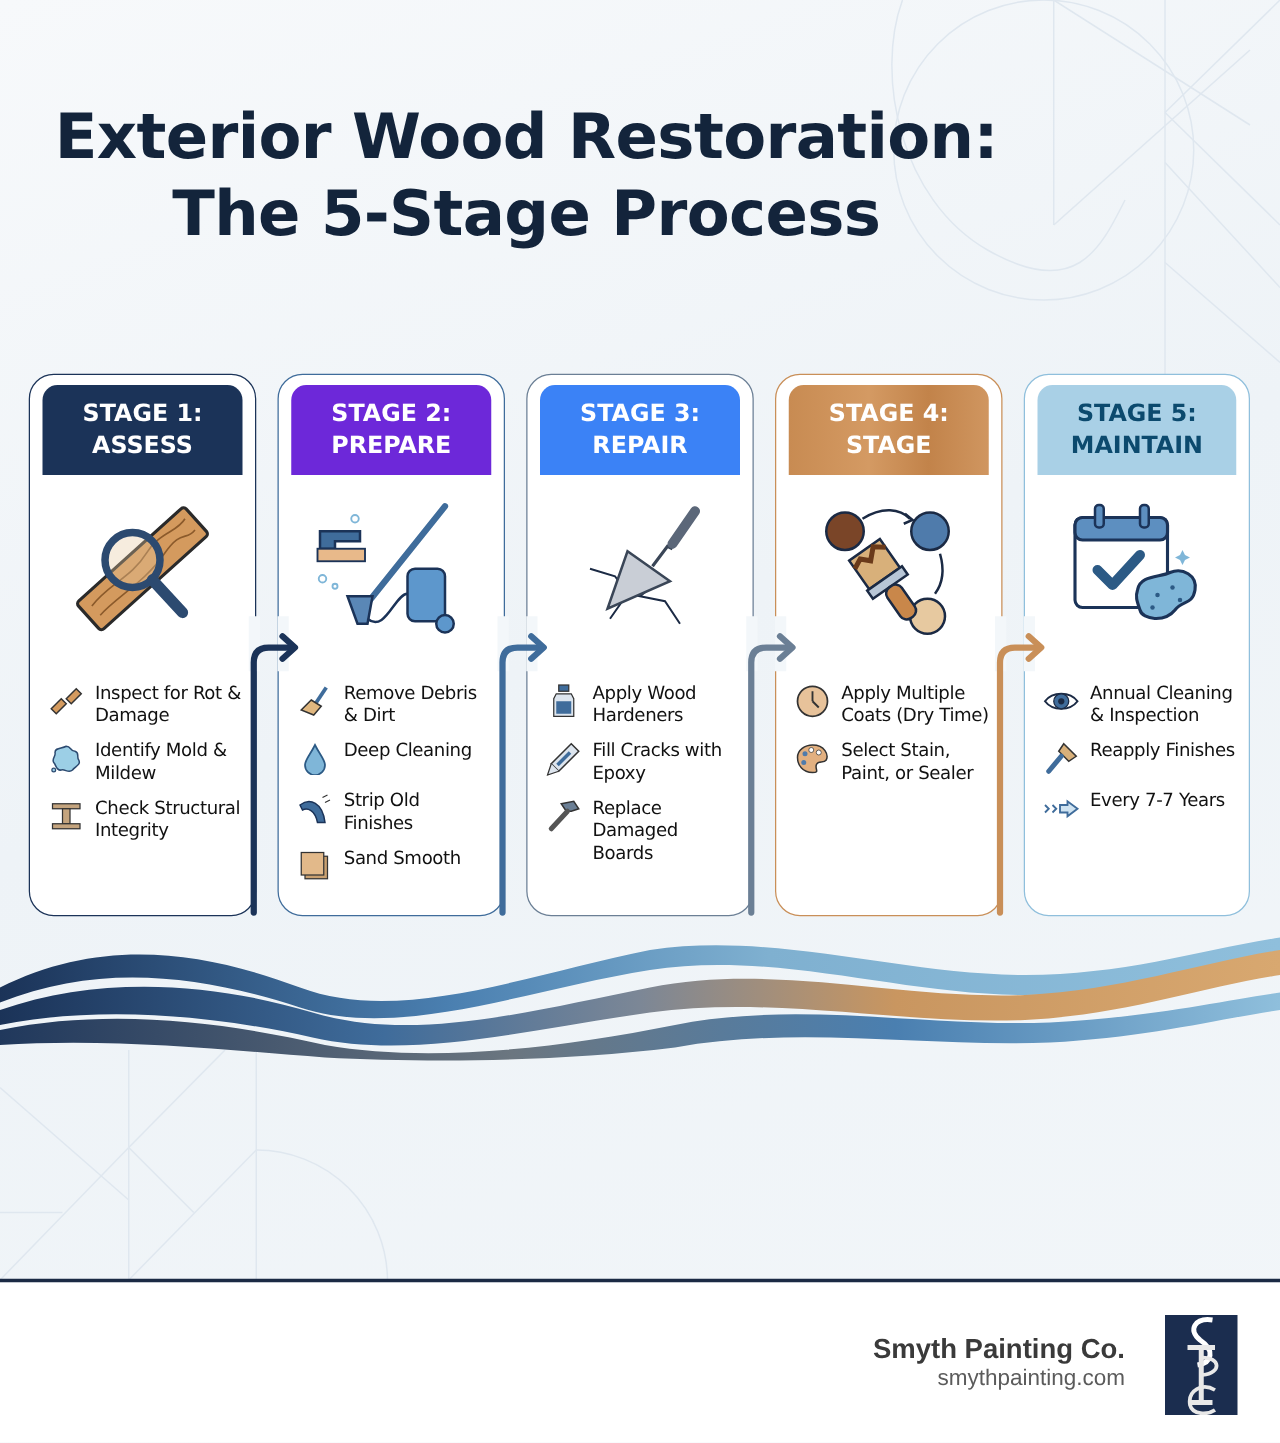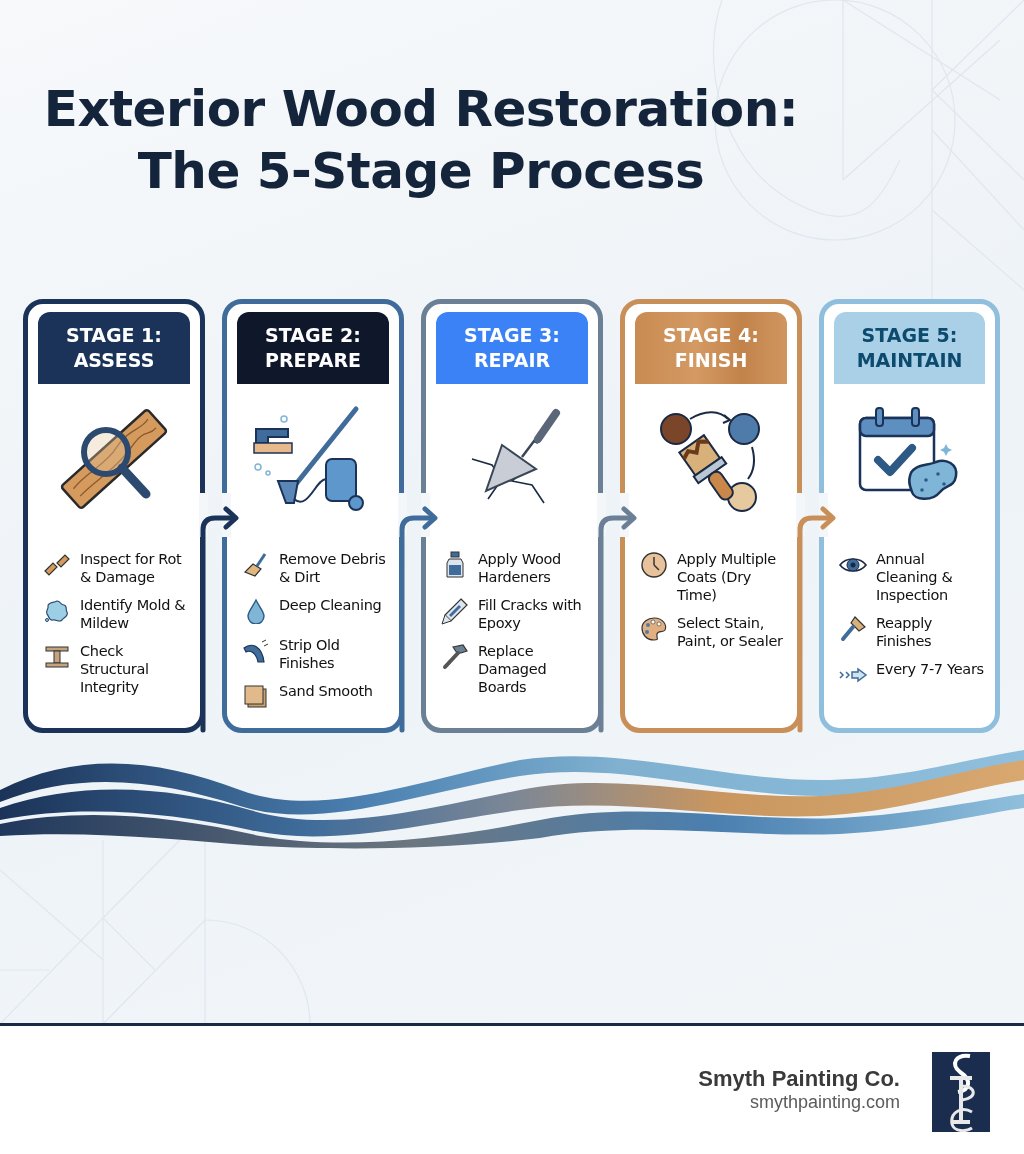--- a/index.html
+++ b/index.html
@@ -16,41 +16,41 @@
     position: absolute; left: 0; top: 78px; width: 842px;
     text-align: center;
     font-family: "DejaVu Sans", sans-serif;
     font-weight: 700; font-size: 50px; line-height: 62px;
     letter-spacing: -0.5px;
     color: #13243b;
   }
 
   .card {
     position: absolute; top: 299px; width: 182px; height: 434px;
-    border: 5px solid #1d4ed8; border-radius: 20px;
+    border: 1px solid #1d4ed8; border-radius: 20px;
     background: #ffffff;
   }
   .card .hdr {
     position: absolute; left: 10px; right: 10px; top: 8px; height: 72px;
     border-radius: 12px 12px 0 0;
     color: #ffffff; text-align: center;
     font-weight: 700; font-size: 19px; line-height: 25px;
     padding-top: 11px;
   }
   .card .hdr span { display: block; }
   .card .illus { position: absolute; left: 0; right: 0; top: 100px; height: 110px; display: flex; justify-content: center; align-items: center; }
   .card .items { position: absolute; left: 14px; right: 8px; top: 246px; }
   .item { display: flex; align-items: flex-start; margin-bottom: 10px; }
   .item .ico { width: 30px; height: 30px; flex: 0 0 30px; margin-right: 8px; display: flex; align-items: center; justify-content: center; }
   .item .txt { font-size: 14.5px; line-height: 18px; color: #111; font-family: "DejaVu Sans", sans-serif; letter-spacing: -0.3px; }
 
   .c1 { left: 23px; border-color: #1b3358; }
   .c1 .hdr { background: #1b3358; }
   .c2 { left: 222px; border-color: #3f6c9b; }
-  .c2 .hdr { background: #0f172a; }
+  .c2 .hdr { background: #6d28d9; }
   .c3 { left: 421px; border-color: #6b7f95; }
   .c3 .hdr { background: #3b82f6; }
   .c4 { left: 620px; border-color: #c98f58; }
   .c4 .hdr { background: linear-gradient(90deg, #c88b52, #d49a63 40%, #c2834a 70%, #d09660); }
   .c5 { left: 819px; border-color: #8fbfdc; width: 181px; }
   .c5 .hdr { background: #a9d0e6; color: #0c4a6e; }
 
   .gap { position: absolute; width: 9px; height: 44px; top: 493px; }
   .connector { position: absolute; top: 500px; width: 50px; height: 240px; }
 
@@ -241,21 +241,21 @@
           </svg>
       </span>
       <span class="txt">Replace Damaged Boards</span>
     </div>
   </div>
 </div>
 
 <div class="card c4">
   <div class="hdr">
     <span>STAGE 4:</span>
-    <span>FINISH</span>
+    <span>STAGE</span>
   </div>
   <div class="illus">
     <svg width="130" height="120" viewBox="0 0 130 120">
       <circle cx="30" cy="30" r="15" fill="#7a4528" stroke="#1b2a44" stroke-width="2"></circle>
       <circle cx="98" cy="30" r="15" fill="#4f7bab" stroke="#1b2a44" stroke-width="2"></circle>
       <circle cx="96" cy="98" r="14" fill="#e7c9a0" stroke="#1b2a44" stroke-width="2"></circle>
       <path d="M44 20 C60 10 74 12 82 20" fill="none" stroke="#1b2a44" stroke-width="2"></path>
       <path d="M78 16 L84 21 L77 24" fill="none" stroke="#1b2a44" stroke-width="2"></path>
       <path d="M106 48 C110 62 108 72 102 80" fill="none" stroke="#1b2a44" stroke-width="2"></path>
       <g transform="rotate(-35 62 70)">

